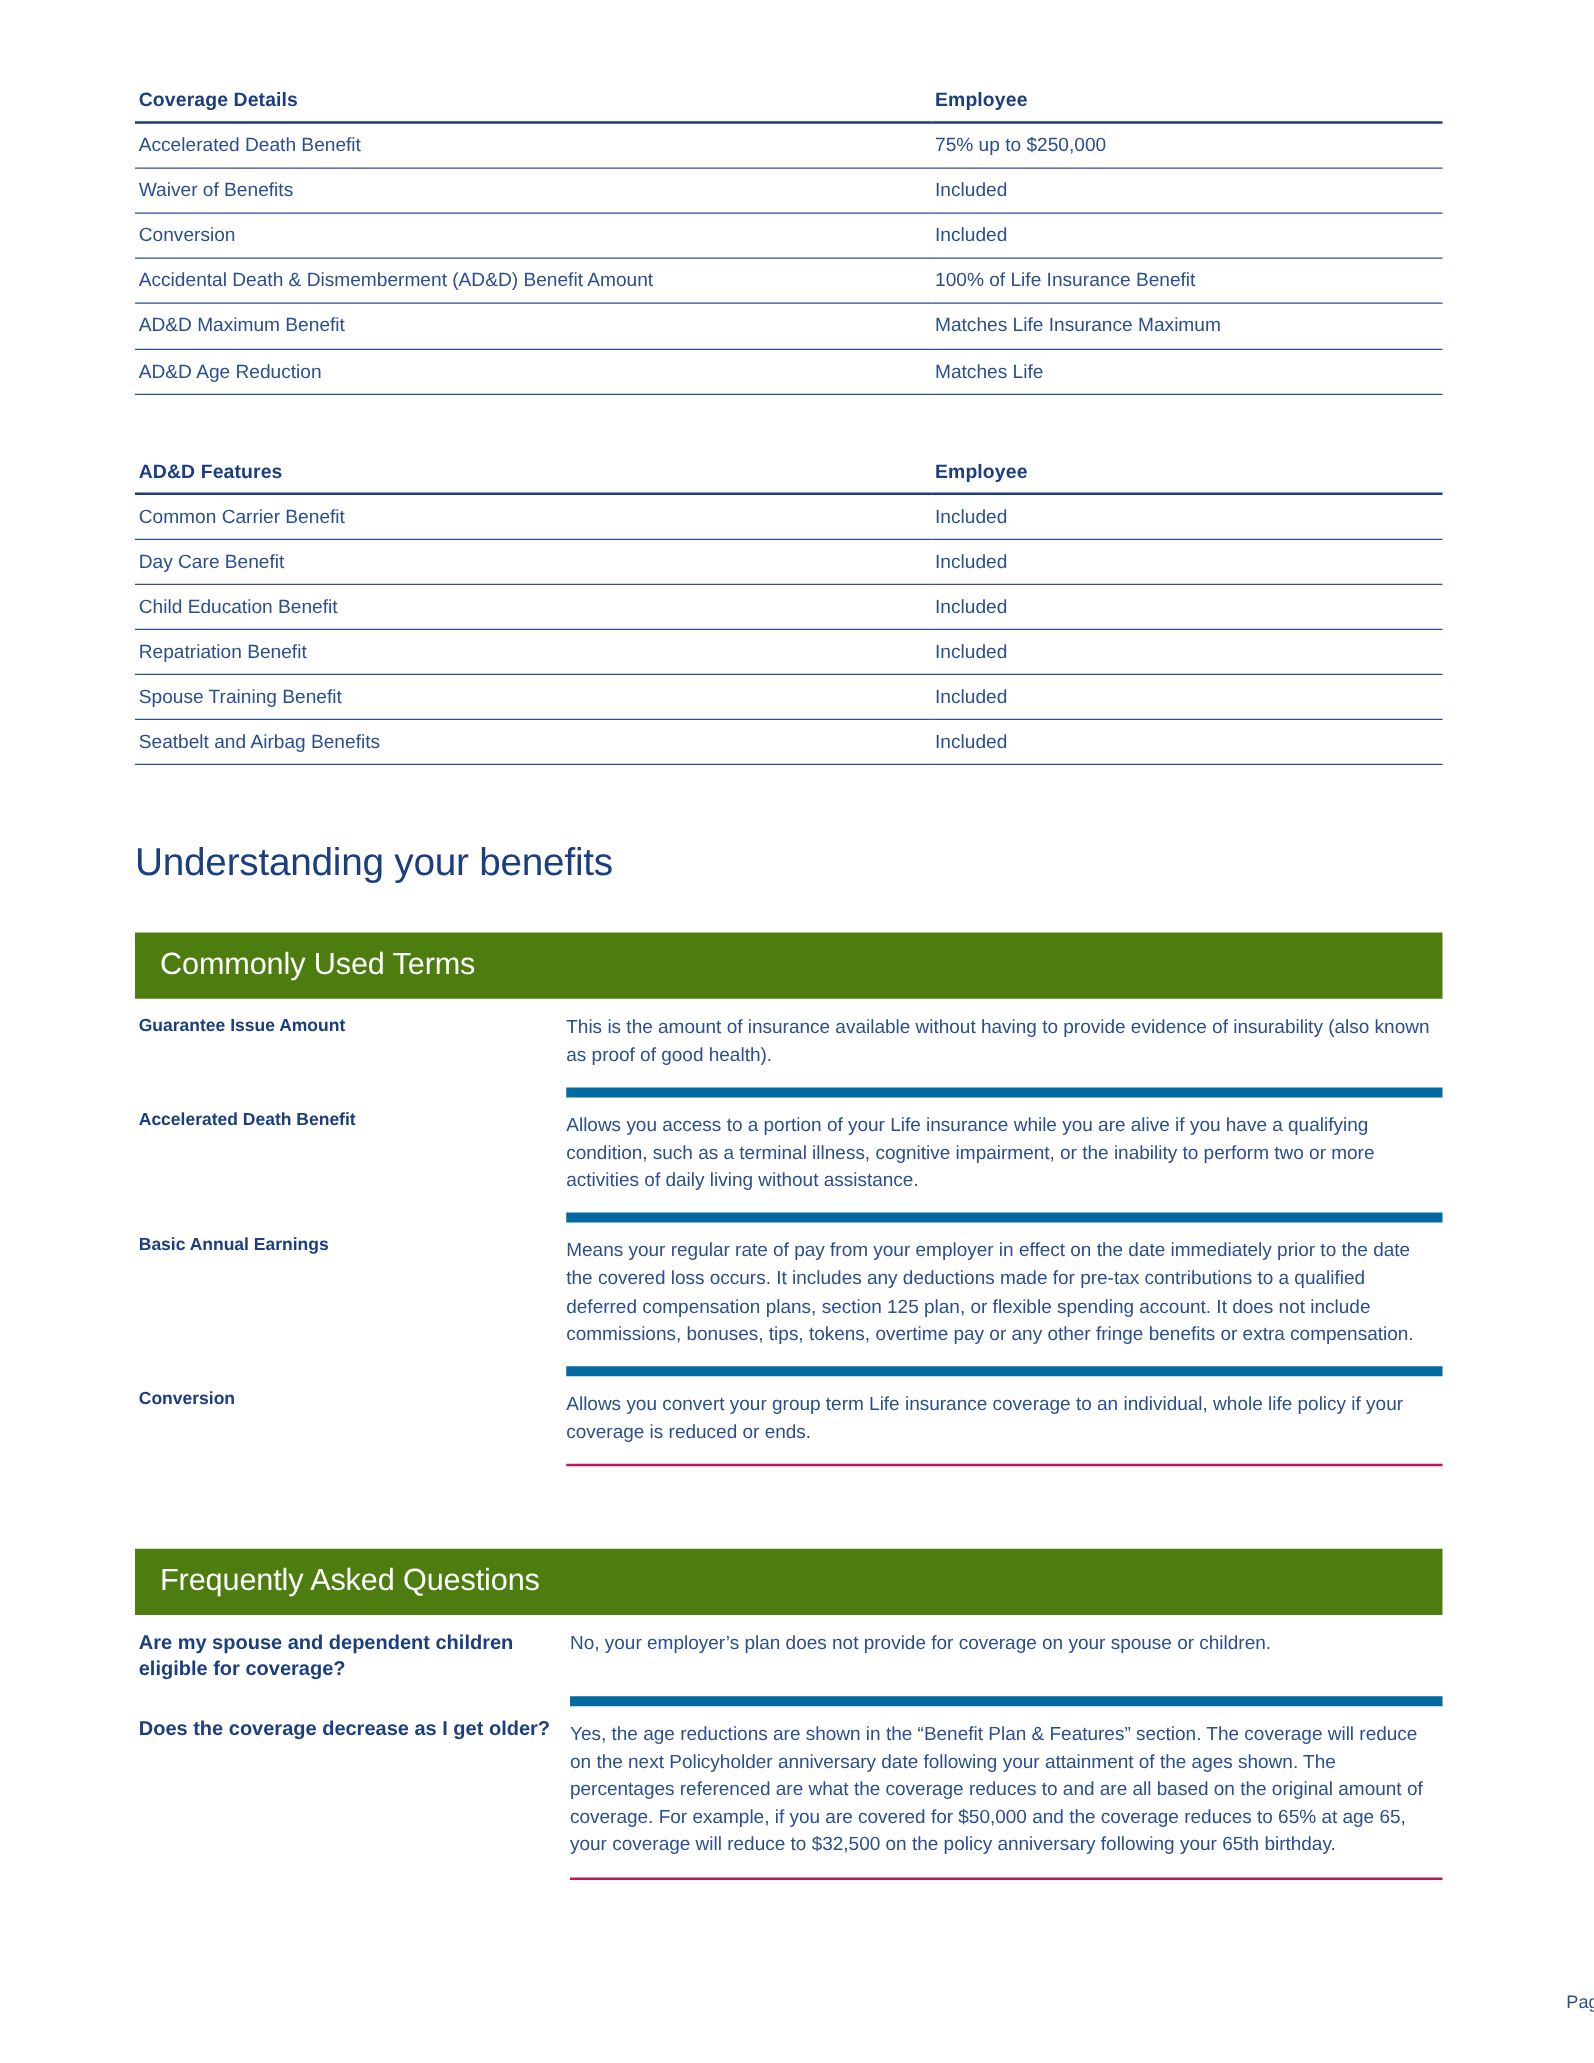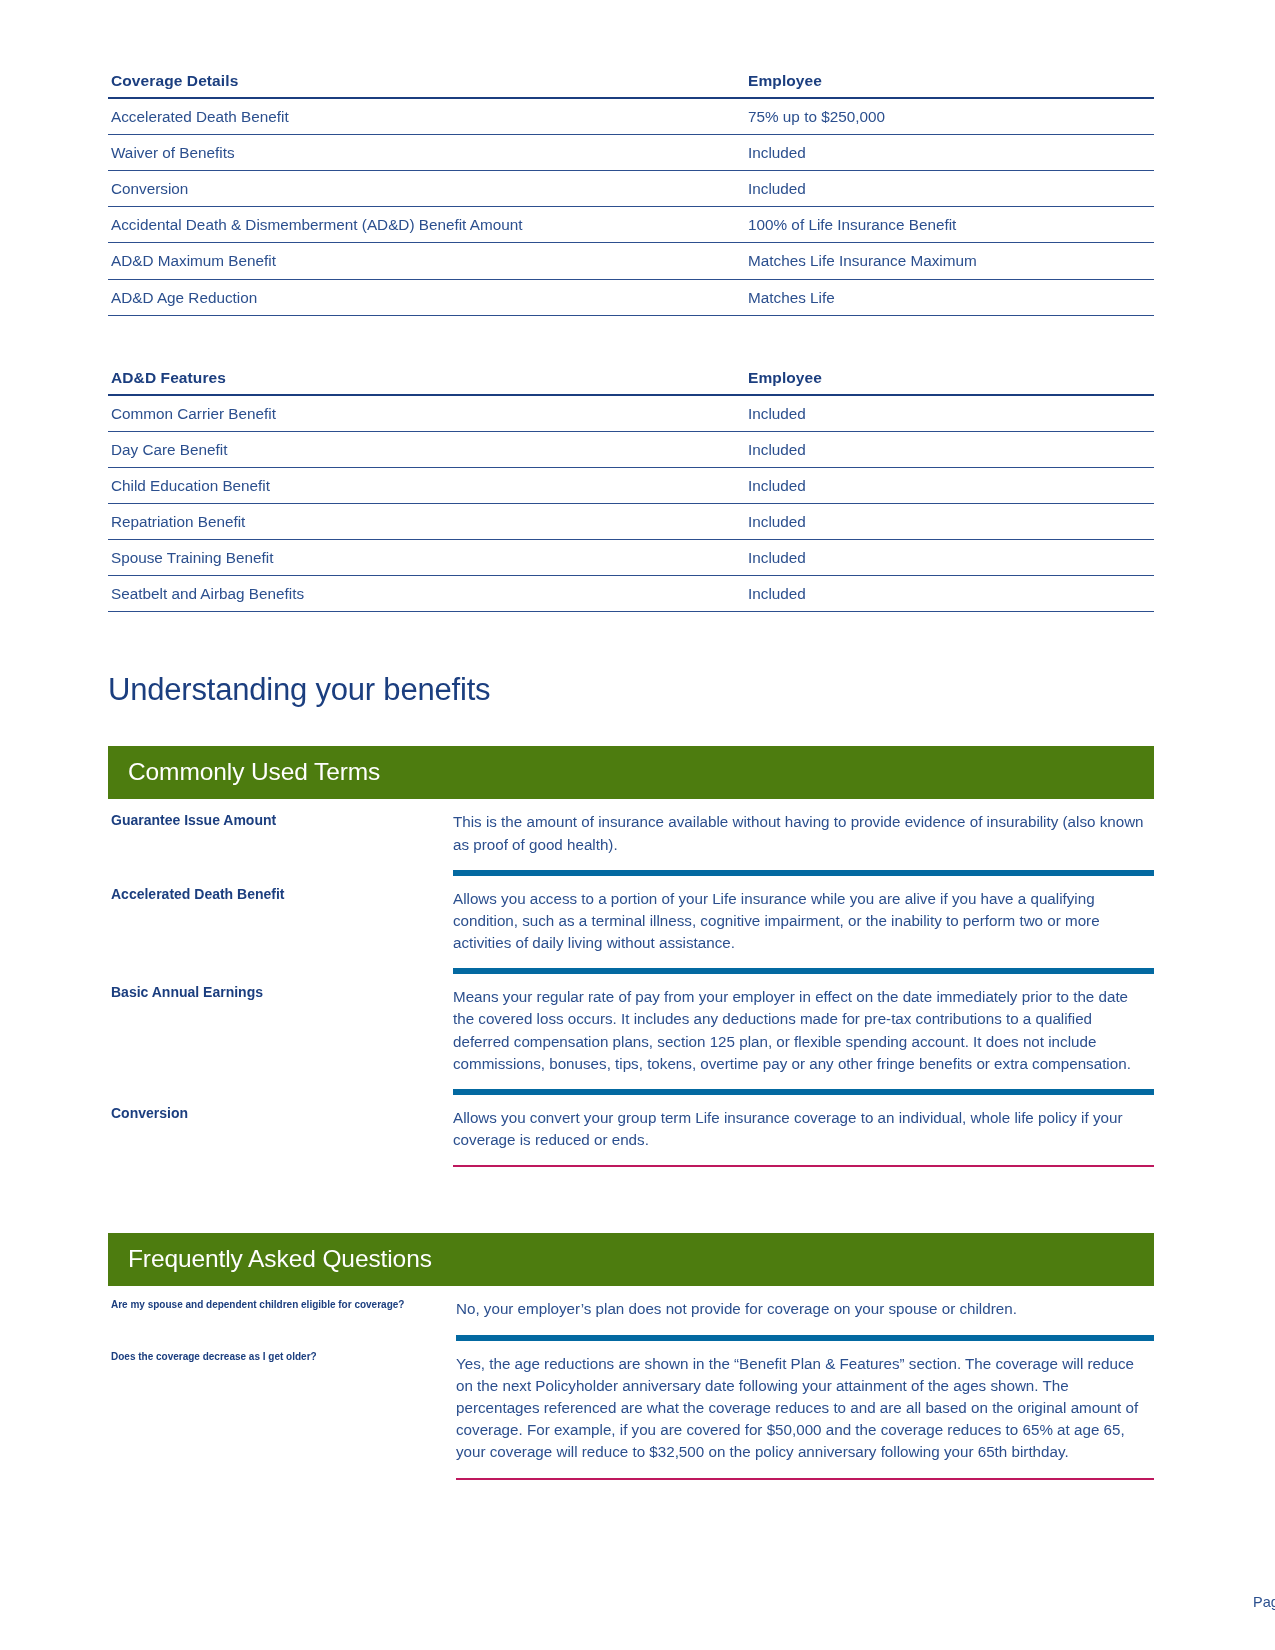--- a/index.html
+++ b/index.html
@@ -104,30 +104,30 @@
     color: #1b3e7f;
     padding: 12px 12px 14px 3px;
     line-height: 1.32;
   }
   .def-table td.desc {
     font-size: 15.2px;
     font-weight: normal;
     color: #2b4f8e;
     padding: 12px 6px 14px 0;
     line-height: 1.46;
-    border-bottom: 6px solid #0369a1;
+    border-bottom: 8px solid #0369a1;
   }
   .def-table tr:last-child td.desc {
     border-bottom: 2px solid #be185d;
   }
 
   
   .faq-table col.k { width: 348px; }
   .faq-table col.v { width: 698px; }
-  .faq-table td.term { font-size: 10px; }
+  .faq-table td.term { font-size: 16px; }
 
   .gap-sections { height: 66px; }
 
   
   .footer {
     position: absolute;
     left: 0;
     top: 1594px;
     width: 1275px;
     text-align: right;

